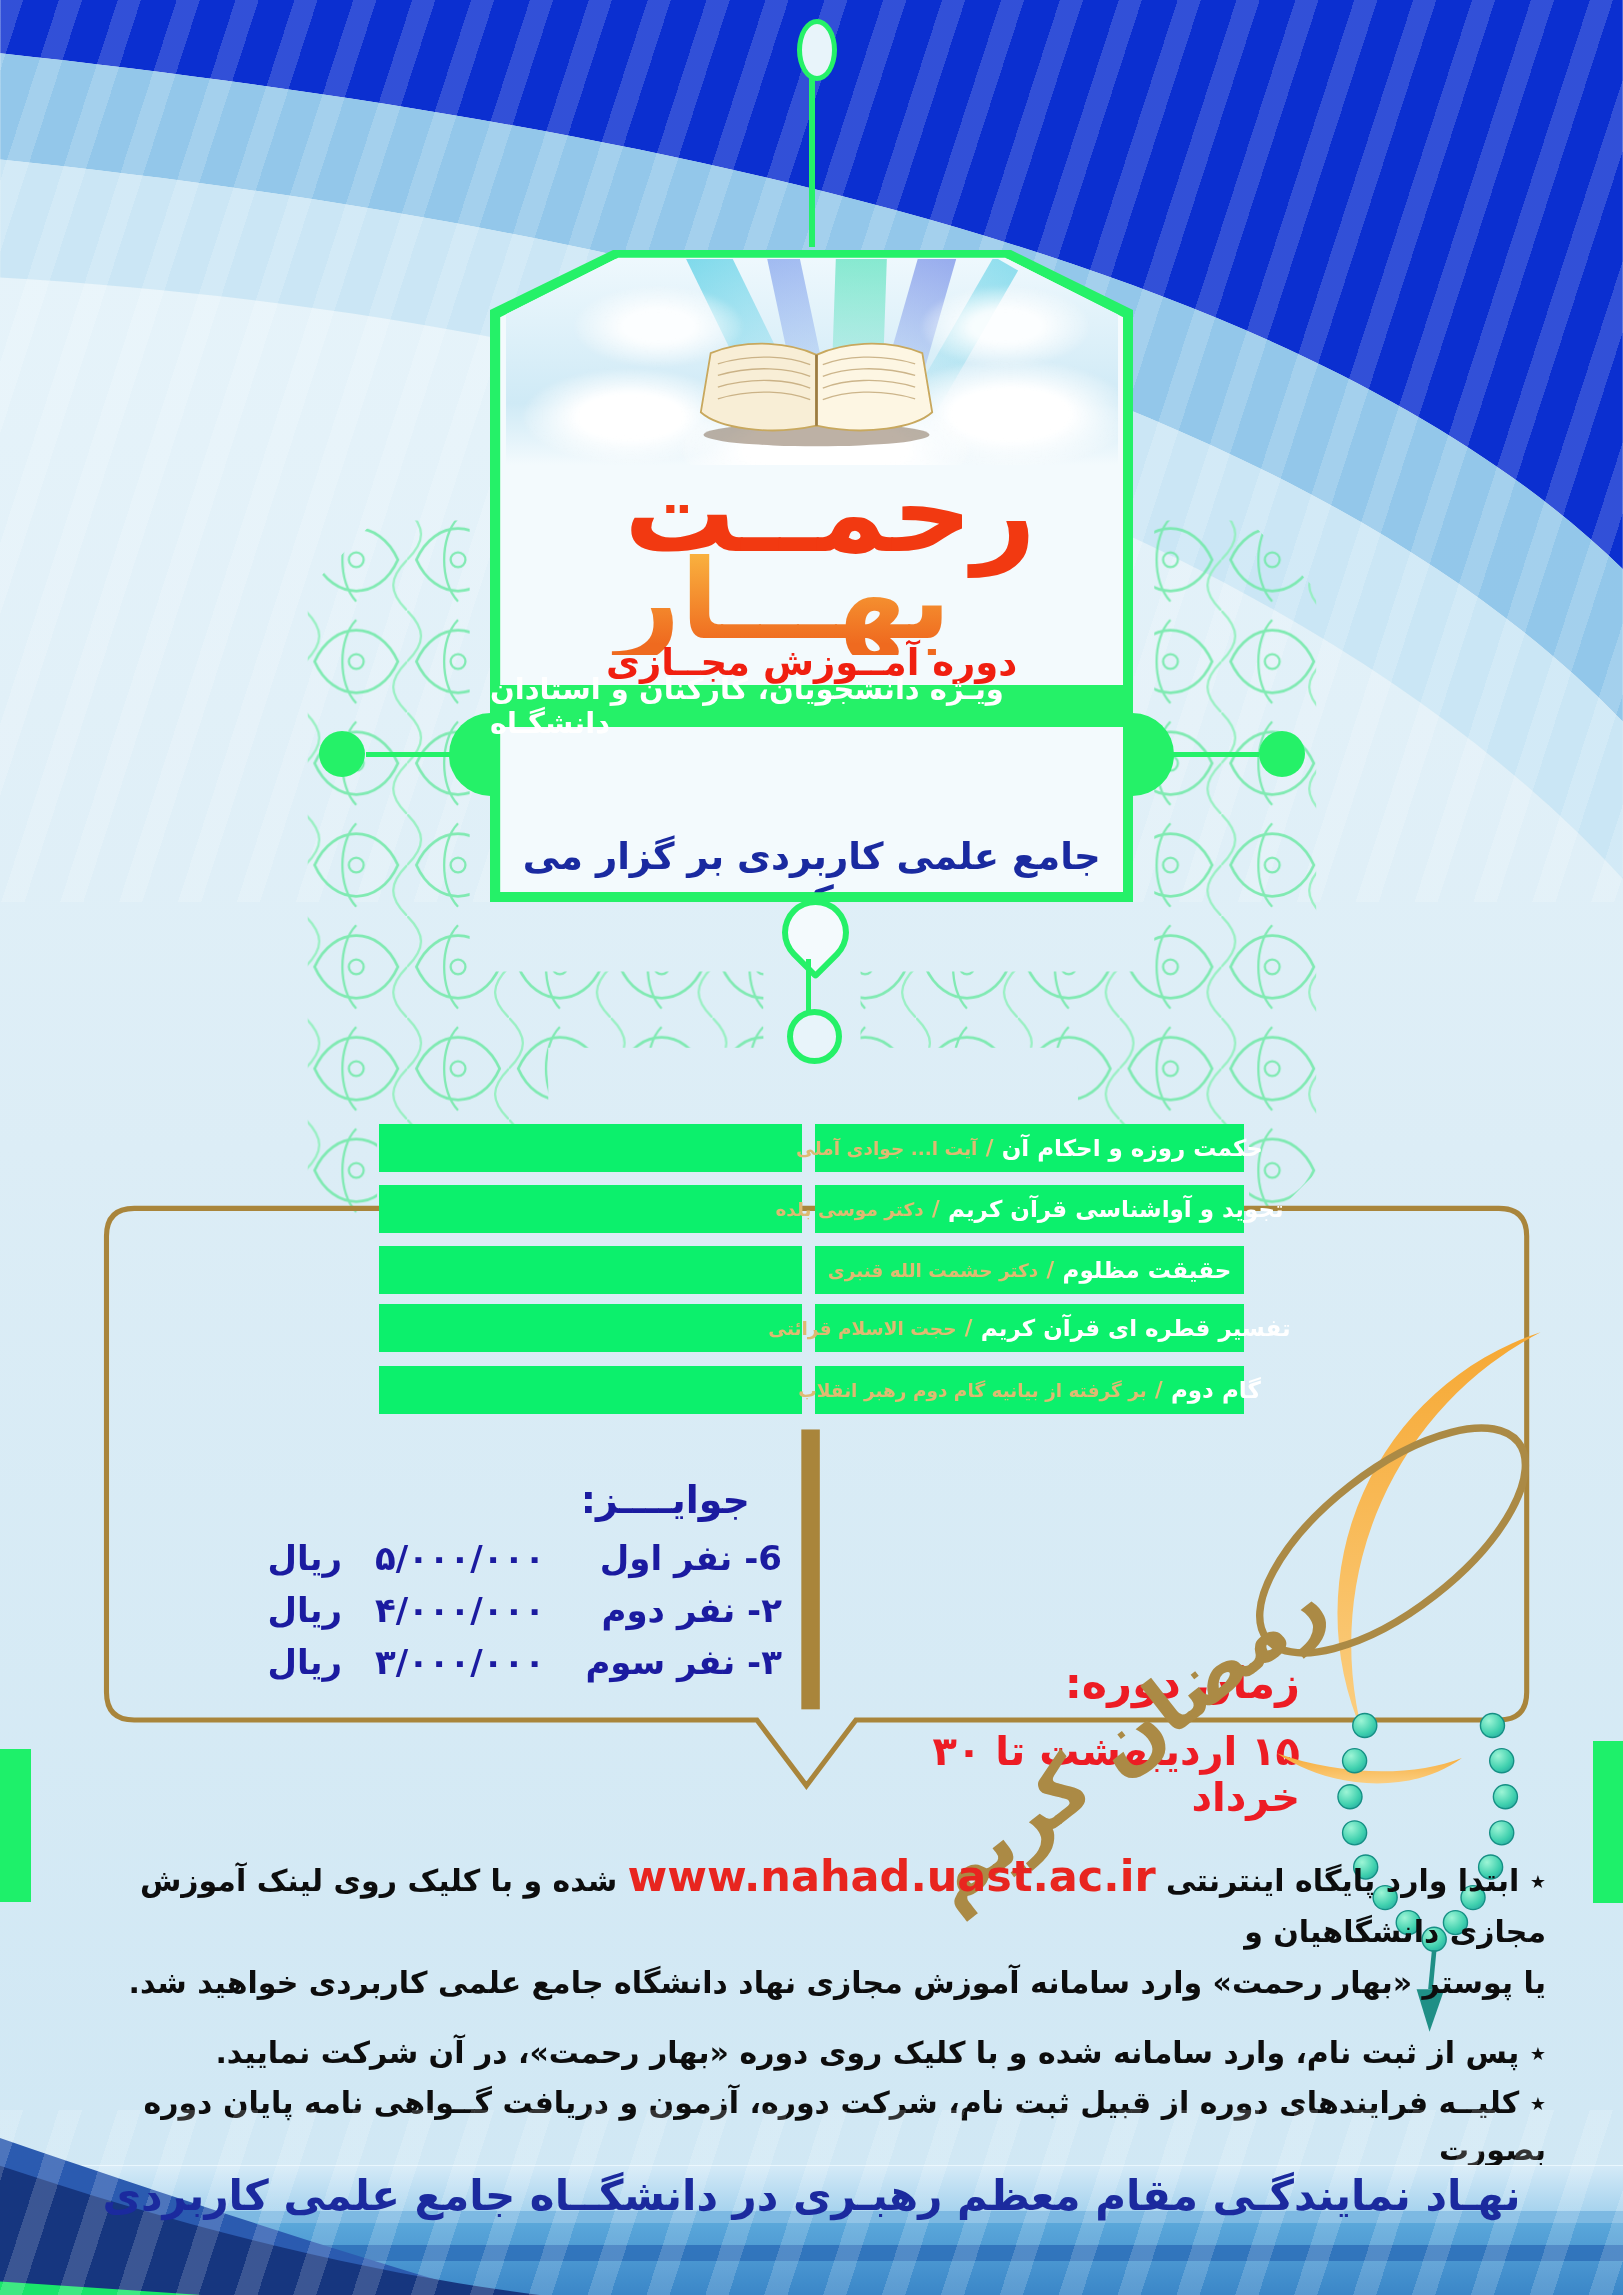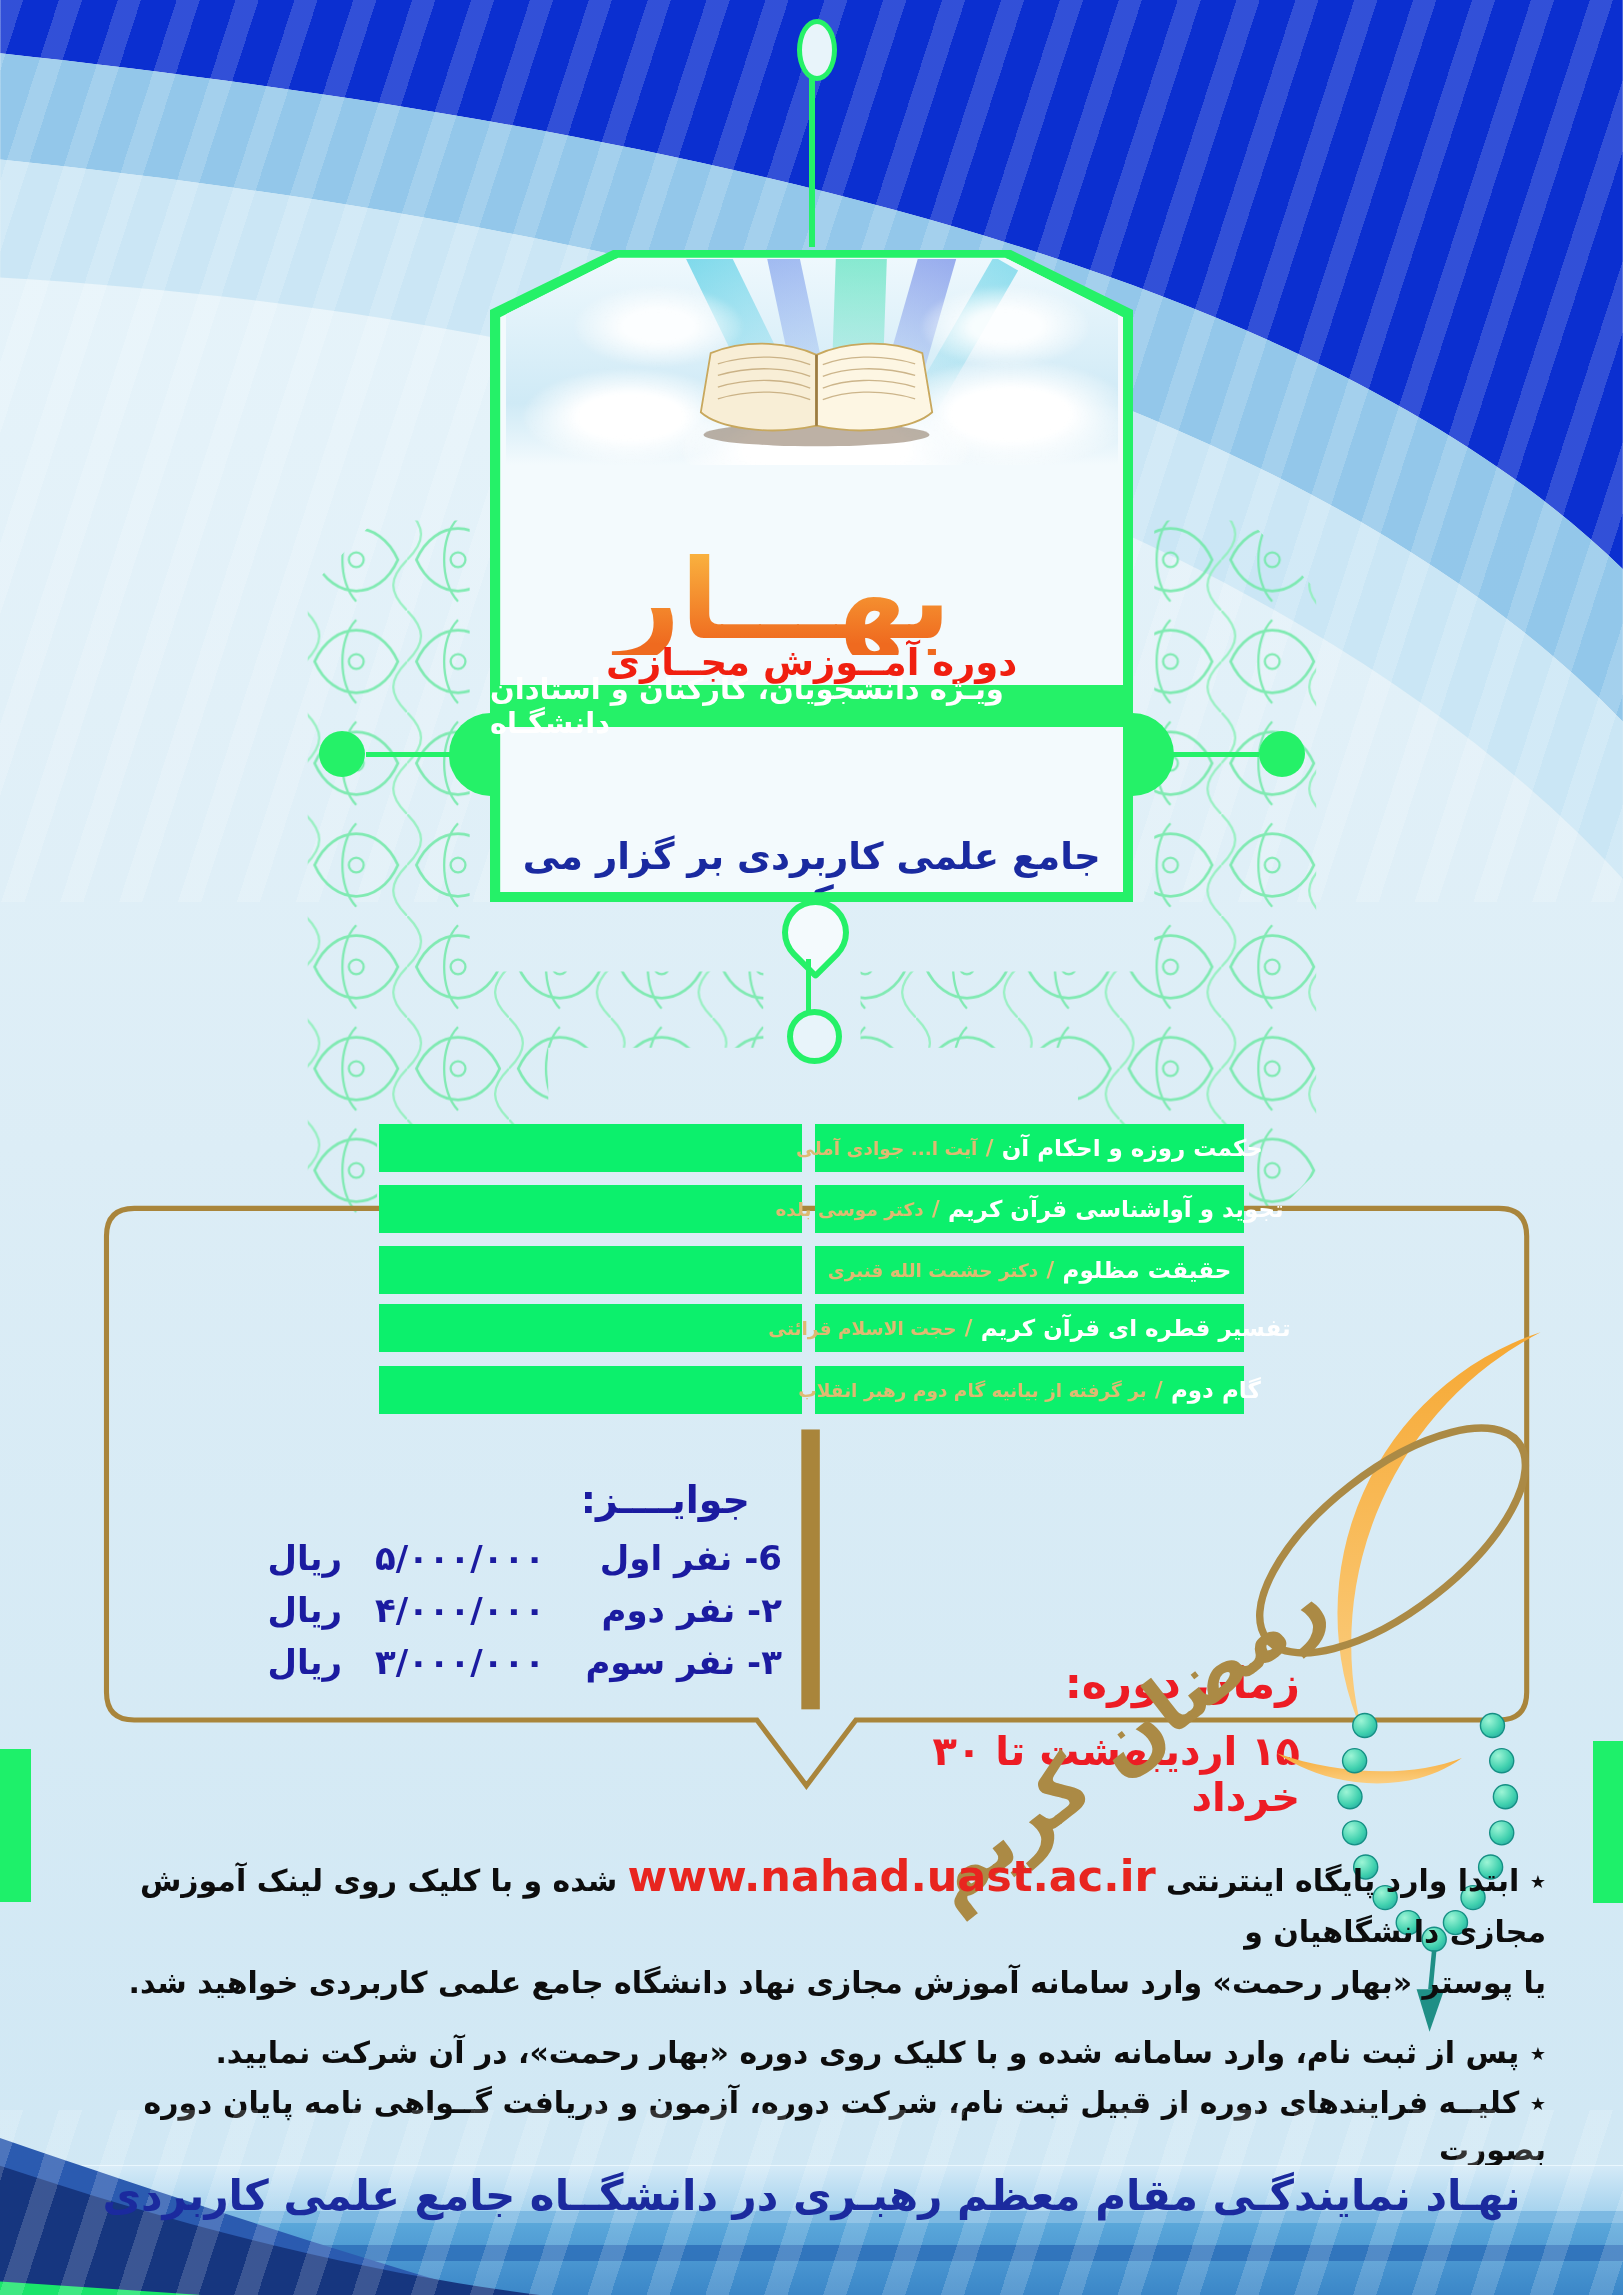--- a/index.html
+++ b/index.html
@@ -143,20 +143,21 @@
             <path d="M100,146 C180,122 260,130 306,148"></path>
             <path d="M100,172 C180,148 260,156 306,174"></path>
             <path d="M100,198 C180,174 260,182 306,200"></path>
             <path d="M334,122 C380,104 460,96 540,120"></path>
             <path d="M334,148 C380,130 460,122 540,146"></path>
             <path d="M334,174 C380,156 460,148 540,172"></path>
             <path d="M334,200 C380,182 460,174 540,198"></path>
           </g>
         </svg>
       </div>
+      <div id="title1" class="abs">رحمــت</div>
       <div id="title2" class="abs">بهـــار</div>
       <div id="subtitle" class="abs">دوره آمــوزش مجــازی</div>
       <div class="abs org-line" id="org2">جامع علمی کاربردی بر گزار می کند.</div>
     </div>
     <div id="audience-band" class="abs">
       <div>ویـژه دانشجویان، کارکنان و استادان دانشگـاه</div>
     </div>
   </div>
 
   <div id="pendant" class="abs"></div>

